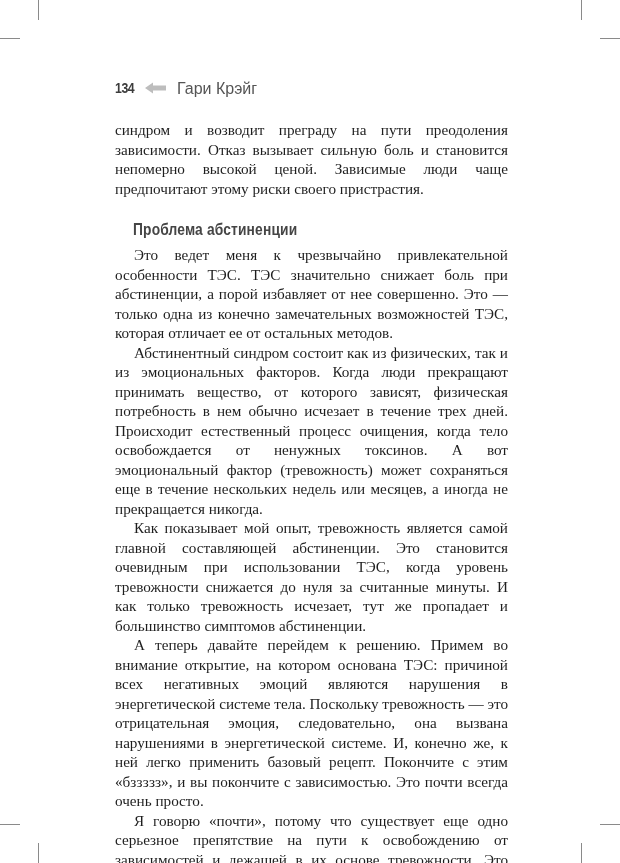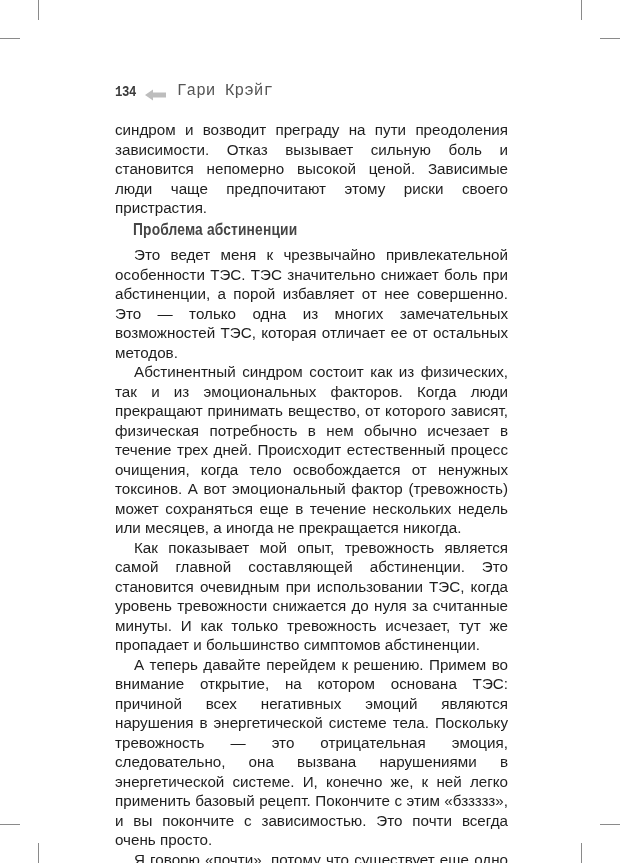--- a/index.html
+++ b/index.html
@@ -2,33 +2,33 @@
 <html><head>
   <meta charset="utf-8">
   <style>
     html, body { margin: 0; padding: 0; background: #ffffff; }
     body { width: 620px; height: 863px; position: relative; overflow: hidden; }
     .crop { position: absolute; background: #8a8a8a; }
     .crop.v { width: 1px; height: 20px; }
     .crop.h { height: 1px; width: 20px; }
     .running-head {
       position: absolute; left: 115px; top: 80px; height: 20px;
-      display: flex; align-items: flex-end;
-      font-family: Liberation Mono, monospace;
+      display: flex; align-items: flex-start;
+      font-family: Liberation Sans, sans-serif;
     }
     .page-num {
       font-weight: bold; font-size: 14px; color: #3c3c3c;
       letter-spacing: -0.5px; transform: scaleX(0.88); transform-origin: left center;
       width: 26px;
     }
     .arrow-icon { width: 22px; height: 12px; margin: 0 10px 0 4px; display: inline-block; }
     .author { font-size: 16px; color: #555; }
     .text-block {
       position: absolute; left: 115px; width: 393px;
-      font-family: Liberation Sans, sans-serif; font-size: 15.2px;
+      font-family: Liberation Serif, serif; font-size: 15.2px;
       line-height: 19.5px; color: #1e1e1e; text-align: justify;
     }
     .text-block p { margin: 0; text-align: justify; hyphens: manual; }
     .text-block p.indent { text-indent: 19px; }
     .section-heading {
       position: absolute; left: 133px; top: 221px;
       font-family: "Liberation Sans", sans-serif; font-weight: bold;
       font-size: 16px; color: #454545; letter-spacing: 0.2px;
       transform: scaleX(0.86); transform-origin: left center; white-space: nowrap;
     }
@@ -55,18 +55,18 @@
   <span class="author">Гари Крэйг</span>
 </div>
 
 <div class="text-block" style="top:120px;">
   <p>синдром и возводит преграду на пути преодоления зависимости. Отказ вызывает сильную боль и становится непомерно высокой ценой. Зависимые люди чаще предпочитают этому риски своего пристрастия.</p>
 </div>
 
 <div class="section-heading">Проблема абстиненции</div>
 
 <div class="text-block" style="top:245px;">
-  <p class="indent">Это ведет меня к чрезвычайно привлекательной особенности ТЭС. ТЭС значительно снижает боль при абстиненции, а порой избавляет от нее совершенно. Это — только одна из многих замечательных возможностей ТЭС, которая отличает ее от остальных методов.</p>
+  <p class="indent">Это ведет меня к чрезвычайно привлекательной особенности ТЭС. ТЭС значительно снижает боль при абстиненции, а порой избавляет от нее совершенно. Это — только одна из конечно замечательных возможностей ТЭС, которая отличает ее от остальных методов.</p>
   <p class="indent">Абстинентный синдром состоит как из физических, так и из эмоциональных факторов. Когда люди прекращают принимать вещество, от которого зависят, физическая потребность в нем обычно исчезает в течение трех дней. Происходит естественный процесс очищения, когда тело освобождается от ненужных токсинов. А вот эмоциональный фактор (тревожность) может сохраняться еще в течение нескольких недель или месяцев, а иногда не прекращается никогда.</p>
   <p class="indent">Как показывает мой опыт, тревожность является самой главной составляющей абстиненции. Это становится очевидным при использовании ТЭС, когда уровень тревожности снижается до нуля за считанные минуты. И как только тревожность исчезает, тут же пропадает и большинство симптомов абстиненции.</p>
   <p class="indent">А теперь давайте перейдем к решению. Примем во внимание открытие, на котором основана ТЭС: причиной всех негативных эмоций являются нарушения в энергетической системе тела. Поскольку тревожность — это отрицательная эмоция, следовательно, она вызвана нарушениями в энергетической системе. И, конечно же, к ней легко применить базовый рецепт. Покончите с этим «бззззз», и вы покончите с зависимостью. Это почти всегда очень просто.</p>
   <p class="indent">Я говорю «почти», потому что существует еще одно серьезное препятствие на пути к освобождению от зависимостей и лежащей в их основе тревожности. Это психологическое реверсирование. Ему посвящена часть главы «Препятствия на пути к совершенству» во второй части этой книги. ПР лежит</p>
 </div>
 
 </body></html>

